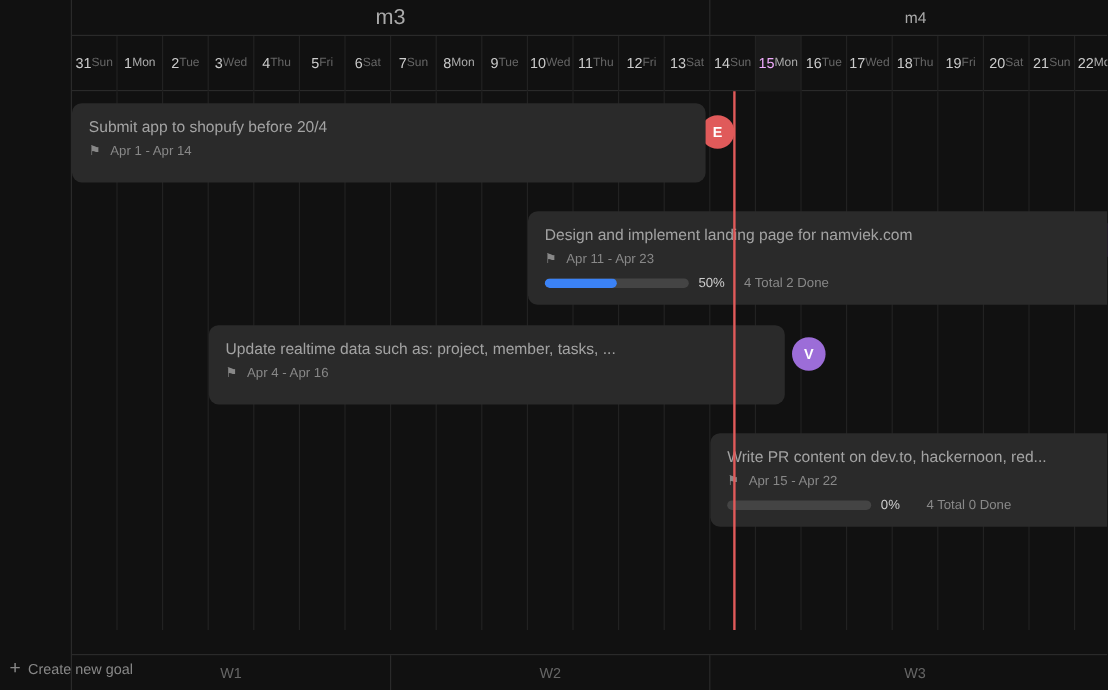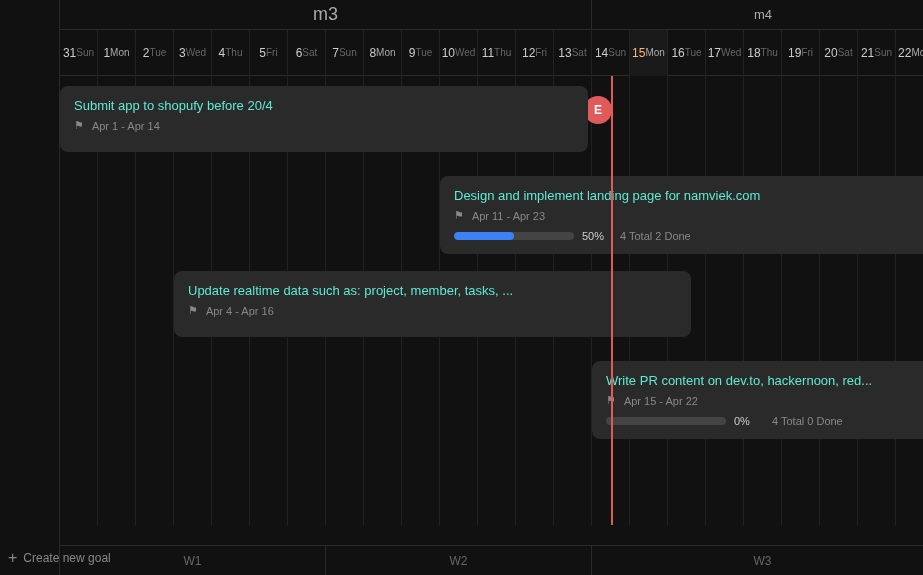--- a/index.html
+++ b/index.html
@@ -54,21 +54,21 @@
 
     .day-name.mon {
       color: #aaa;
     }
 
     .day-col.today {
       background: #1a1a1a;
     }
 
     .day-col.today .day-num {
-      color: #fdba74;
+      color: #f0abfc;
     }
 
     
     .sidebar {
       position: absolute;
       left: 0;
       top: 0;
       width: 60px;
       height: 100%;
       background: #111;
@@ -118,21 +118,21 @@
       position: absolute;
       background: #2a2a2a;
       border-radius: 8px;
       padding: 12px 14px;
       z-index: 3;
     }
 
     .task-title {
       font-size: 13px;
       font-weight: 500;
-      color: #5eead4;
+      color: #a3a3a3;
       margin-bottom: 6px;
     }
 
     .task-dates {
       font-size: 11px;
       color: #888;
       margin-bottom: 8px;
       display: flex;
       align-items: center;
       gap: 4px;
@@ -431,21 +431,21 @@
         </div>
         <div class="task-progress-row">
           <div class="progress-bar-wrap" style="width: 120px; flex: 0 0 auto;">
             <div class="progress-fill" style="width: 50%; background: rgb(59, 130, 246);"></div>
           </div>
           <div class="progress-label">50%</div>
           <div class="task-stats">4 Total  2 Done</div>
         </div>
       </div>
       <div class="partial-avatar" style="position: absolute; right: 0px; top: 110px; width: 18px; height: 28px; background: rgb(156, 109, 216); border-radius: 4px 0px 0px 4px; display: flex; align-items: center; justify-content: center; color: rgb(255, 255, 255); font-size: 11px; font-weight: 600;">V</div>
-      <div class="task-card" style="left: 114px; top: 195px; width: 517px;">
+      <div class="task-card" style="left: 114px; top: 195px; width: 480px;">
         <div class="task-title">Update realtime data such as: project, member, tasks, ...</div>
         <div class="task-dates">
           <span style="margin-right:4px;">⚑</span>
           <span>Apr 4 - Apr 16</span>
         </div>
       </div>
       <div class="avatar" style="background: rgb(156, 109, 216); left: 600px; top: 205px;">V</div>
       <div class="task-card" style="left: 532px; top: 285px; width: 338px;">
         <div class="task-title">Write PR content on dev.to, hackernoon, red...</div>
         <div class="task-dates">

